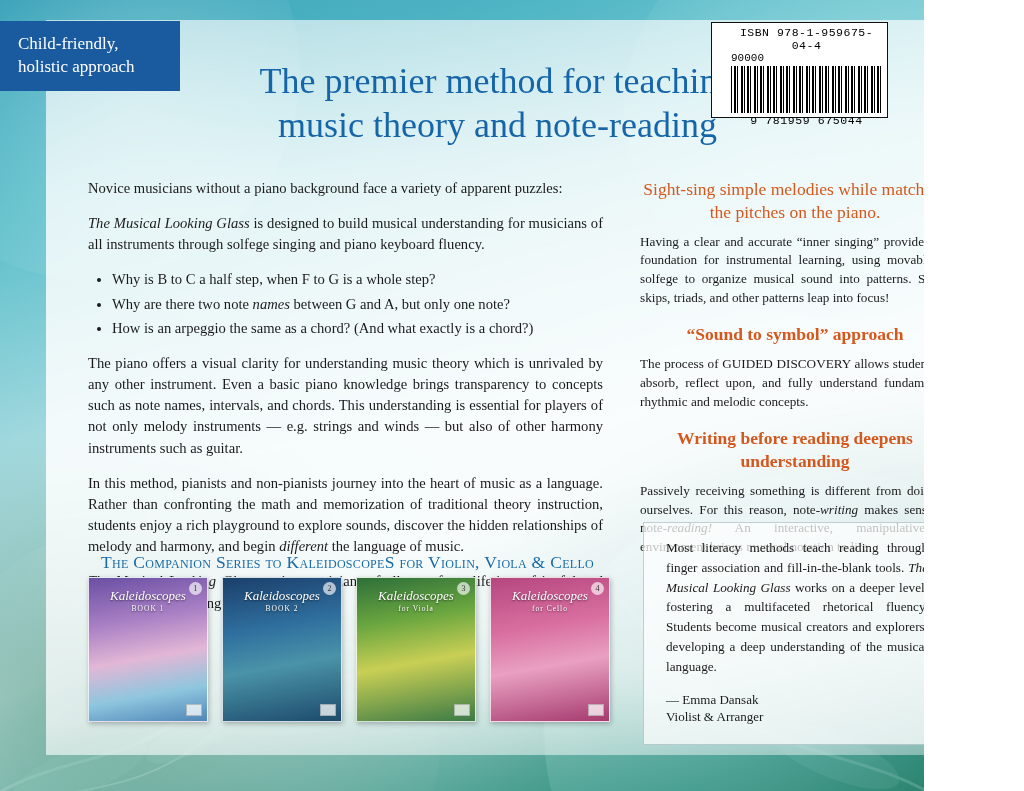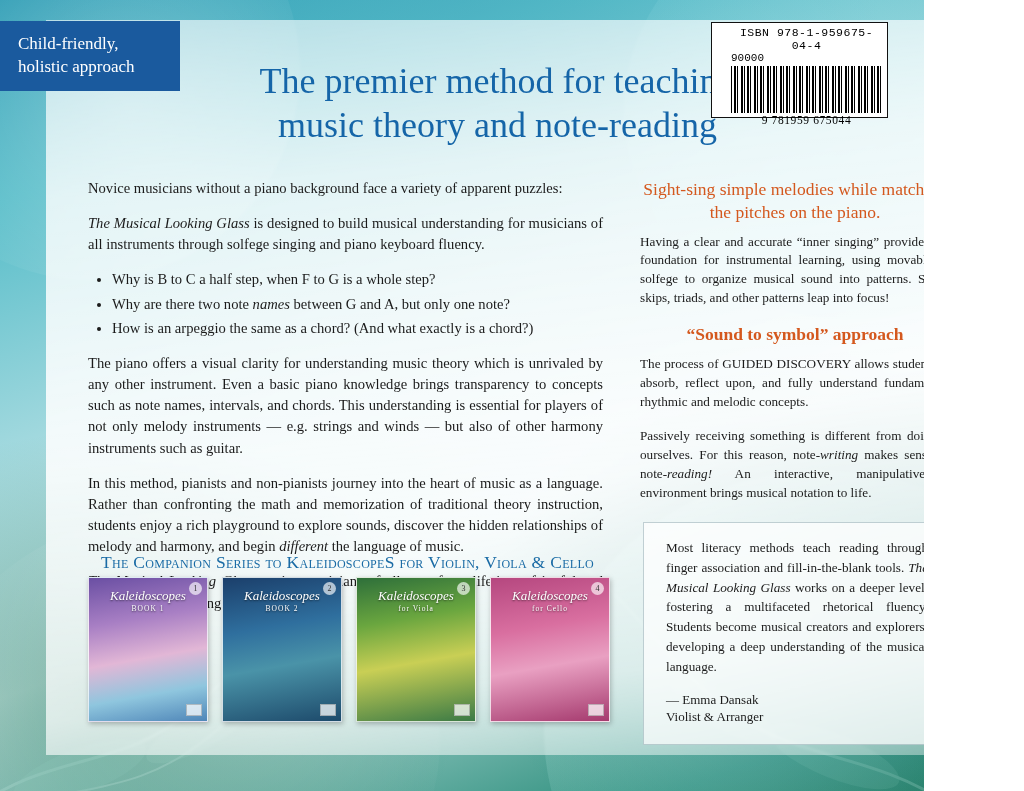--- a/index.html
+++ b/index.html
@@ -99,21 +99,21 @@
     margin-top: 2px;
     height: 47px;
     width: 100%;
     background-image: repeating-linear-gradient(to right,
       #000 0px, #000 1px, #fff 1px, #fff 3px,
       #000 3px, #000 5px, #fff 5px, #fff 6px,
       #000 6px, #000 7px, #fff 7px, #fff 10px,
       #000 10px, #000 12px, #fff 12px, #fff 13px);
   }
   .isbn-num {
-    font-family: Liberation Serif, serif;
+    font-family: Liberation Mono, monospace;
     font-size: 11.5px;
     text-align: center;
     letter-spacing: 0.6px;
     color: #000;
     margin-top: 1px;
   }
 
   
   .headline {
     position: absolute;
@@ -319,20 +319,21 @@
     <p>
       <em>The Musical Looking Glass</em><span> equips musicians of all ages for a lifetime of joyful and creative music-making.</span>
     </p>
   </div>
 
   <div class="col-right">
     <div class="rh">Sight-sing simple melodies while matching the pitches on the piano.</div>
     <p>Having a clear and accurate “inner singing” provides the foundation for instrumental learning, using movable-do solfege to organize musical sound into patterns. Steps, skips, triads, and other patterns leap into focus!</p>
     <div class="rh rh2">“Sound to symbol” approach</div>
     <p>The process of GUIDED DISCOVERY allows students to absorb, reflect upon, and fully understand fundamental rhythmic and melodic concepts.</p>
+    <div class="rh rh2">Writing before reading deepens understanding</div>
     <p><span>Passively receiving something is different from doing it ourselves. For this reason, note-</span><em>writing</em><span> makes sense of note-</span><em>reading!</em><span> An interactive, manipulative-rich environment brings musical notation to life.</span></p>
   </div>
 
   <div class="series-head">The Companion Series to KaleidoscopeS for Violin, Viola &amp; Cello</div>
 
   <div class="books">
     <div class="book bk1">
       <div class="bnum">1</div>
       <div class="btitle">Kaleidoscopes</div>
       <div class="bsub">BOOK 1</div>

